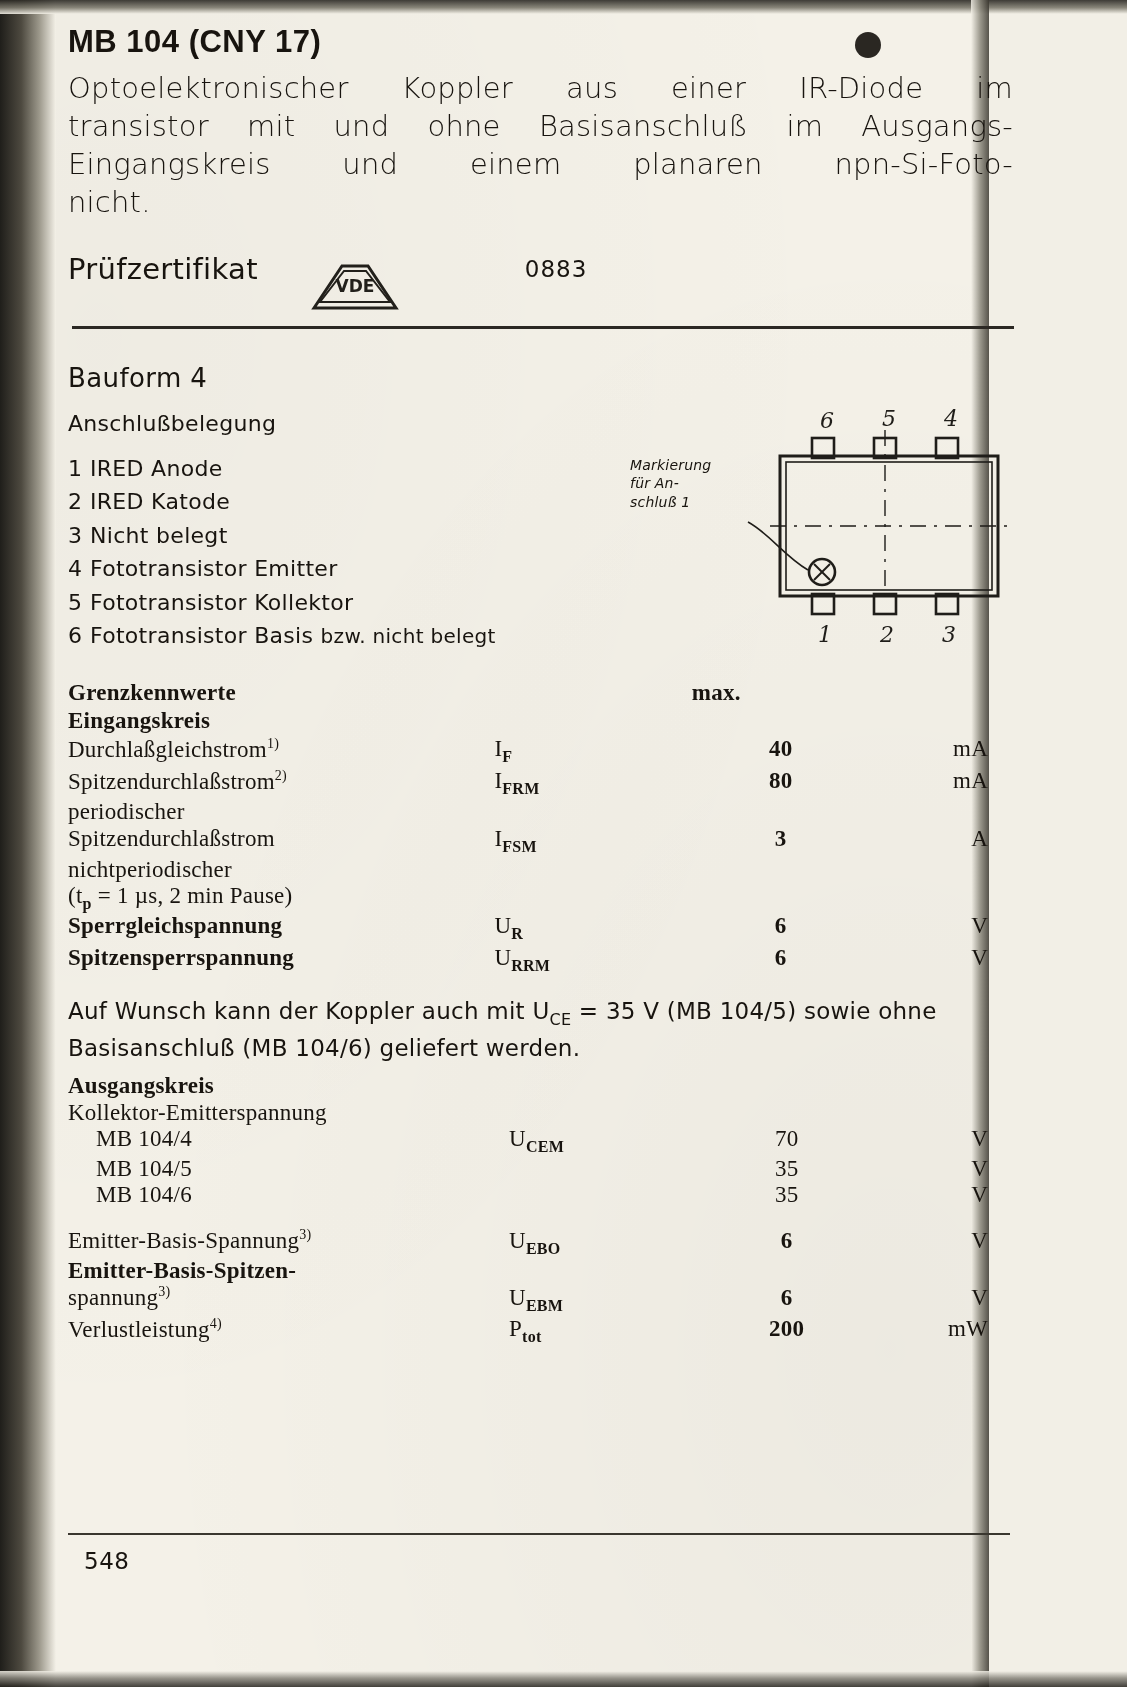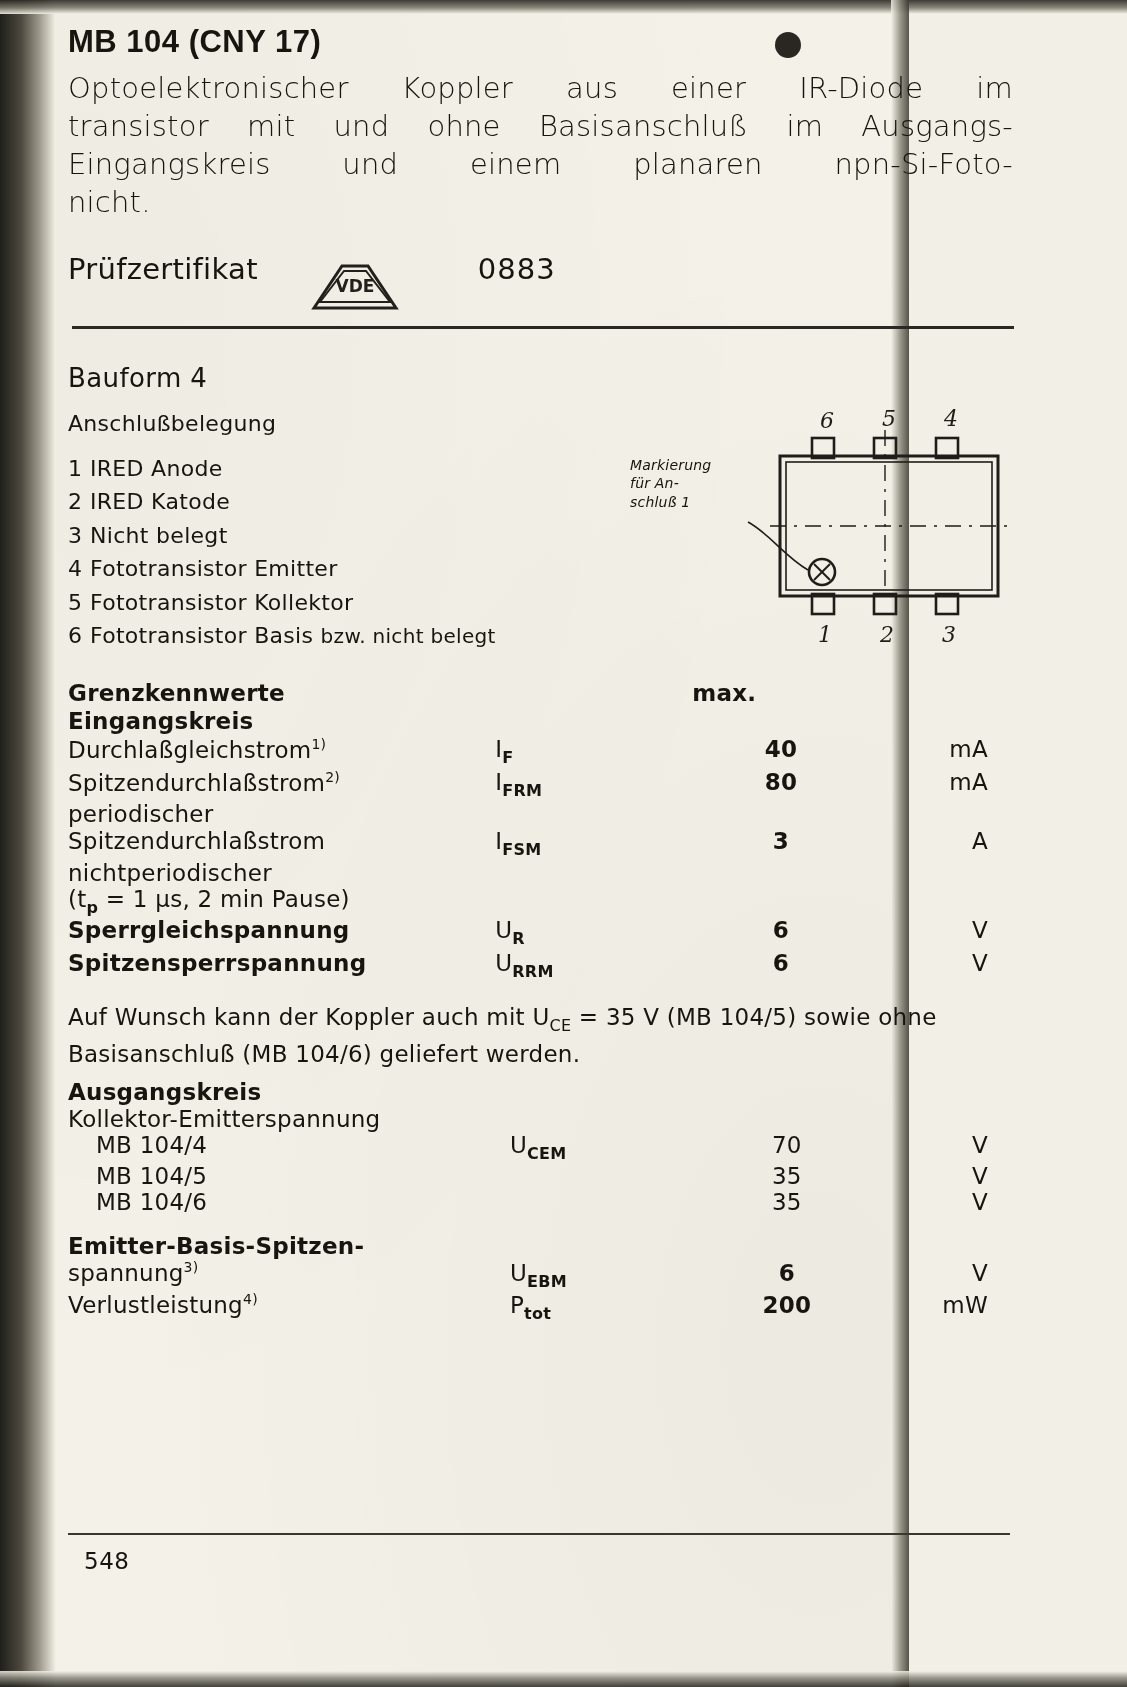--- a/index.html
+++ b/index.html
@@ -11,21 +11,21 @@
     width: 1127px;
     height: 1687px;
     position: relative;
     font-family: "DejaVu Sans", sans-serif;
     color: #18140f;
     overflow: hidden;
   }
   .page {
     position: absolute;
     left: 0; top: 0;
-    width: 909px;
+    width: 989px;
     height: 1687px;
     background: #f4f1e8;
     background-image:
       radial-gradient(ellipse at 10% 20%, rgba(0,0,0,0.025), transparent 60%),
       radial-gradient(ellipse at 90% 80%, rgba(0,0,0,0.03), transparent 60%);
   }
   
   .edge-left {
     position: absolute; left: 0; top: 0; width: 56px; height: 1687px;
     background: linear-gradient(to right, #1b1a16 0%, #4a463c 38%, #9a9689 70%, #f4f1e8 100%);
@@ -100,22 +100,23 @@
     font-size: 29px;
     letter-spacing: .3px;
   }
   .vde-badge {
     margin-left: 48px;
     margin-right: 74px;
     position: relative;
     top: 20px;
   }
   .cert-num {
-    font-size: 29px;
+    font-size: 23px;
     letter-spacing: 1px;
+    margin-left: 47px;
   }
 
   .hr-top {
     margin-top: 26px;
     border: 0;
     border-top: 3px solid #2b2823;
     width: 942px;
   }
 
   .bauform {
@@ -156,20 +157,21 @@
     font-style: italic;
     line-height: 1.32;
     letter-spacing: .2px;
   }
 
   
   .tbl {
     margin-top: 26px;
     width: 942px;
     border-collapse: collapse;
+    font-family: Liberation Serif, serif;
   }
   .tbl td {
     vertical-align: baseline;
     font-size: 23px;
     padding: 1px 0;
     letter-spacing: .25px;
   }
   .c-name { width: 430px; }
   .c-sym  { width: 200px; }
   .c-val  { width: 180px; text-align: center; }
@@ -367,20 +369,26 @@
         </tr>
         <tr class="tight">
           <td class="c-name" style="padding-left:28px;">MB 104/6</td>
           <td class="c-sym"></td>
           <td class="c-val">35</td>
           <td class="c-unit">V</td>
         </tr>
         <tr style="height:18px;">
             <td colspan="4"></td>
           </tr>
+        <tr>
+          <td class="c-name"><span>Emitter-Basis-Spannung</span><sup>3)</sup></td>
+          <td class="c-sym sym"><span>U</span><sub>EBO</sub></td>
+          <td class="c-val valb">6</td>
+          <td class="c-unit">V</td>
+        </tr>
         <tr class="tight">
           <td class="c-name bold">Emitter-Basis-Spitzen-</td>
           <td class="c-sym"></td>
             <td class="c-val"></td>
             <td class="c-unit"></td>
         </tr>
         <tr class="tight">
           <td class="c-name"><span>spannung</span><sup>3)</sup></td>
           <td class="c-sym sym"><span>U</span><sub>EBM</sub></td>
           <td class="c-val valb">6</td>

